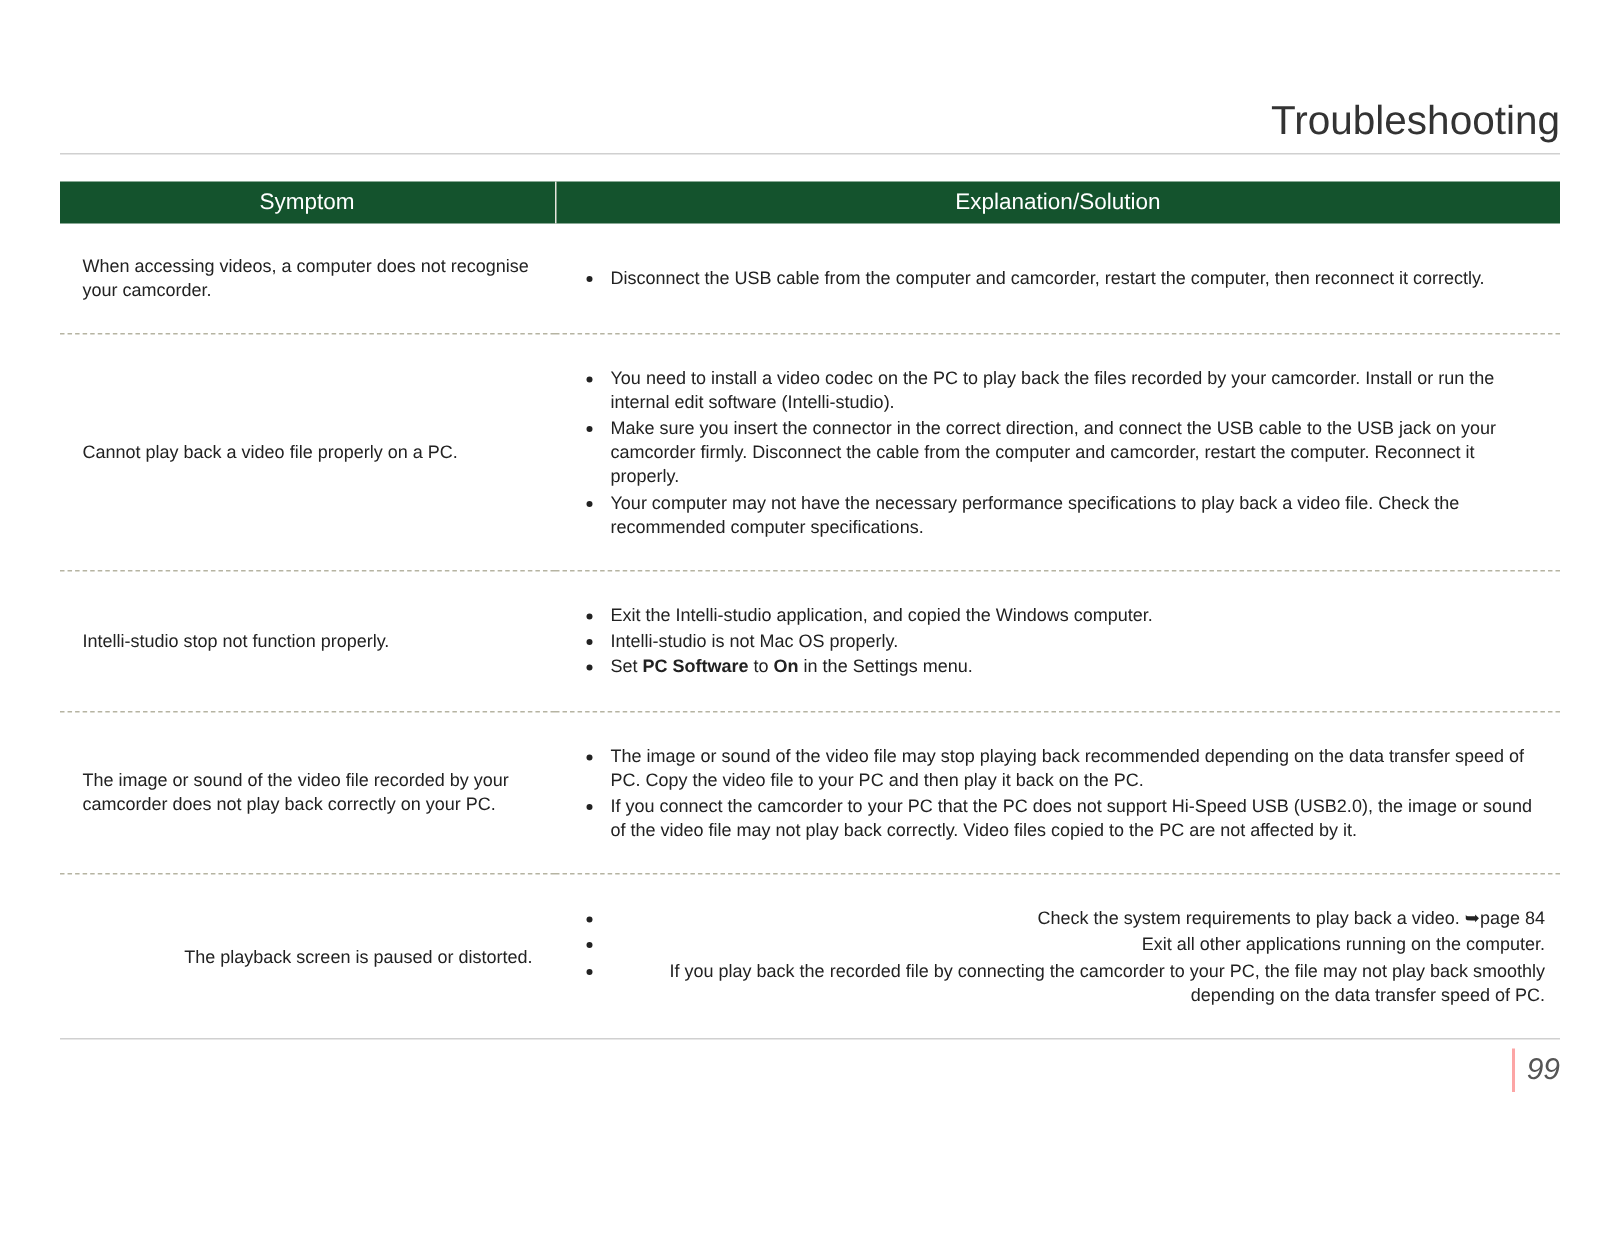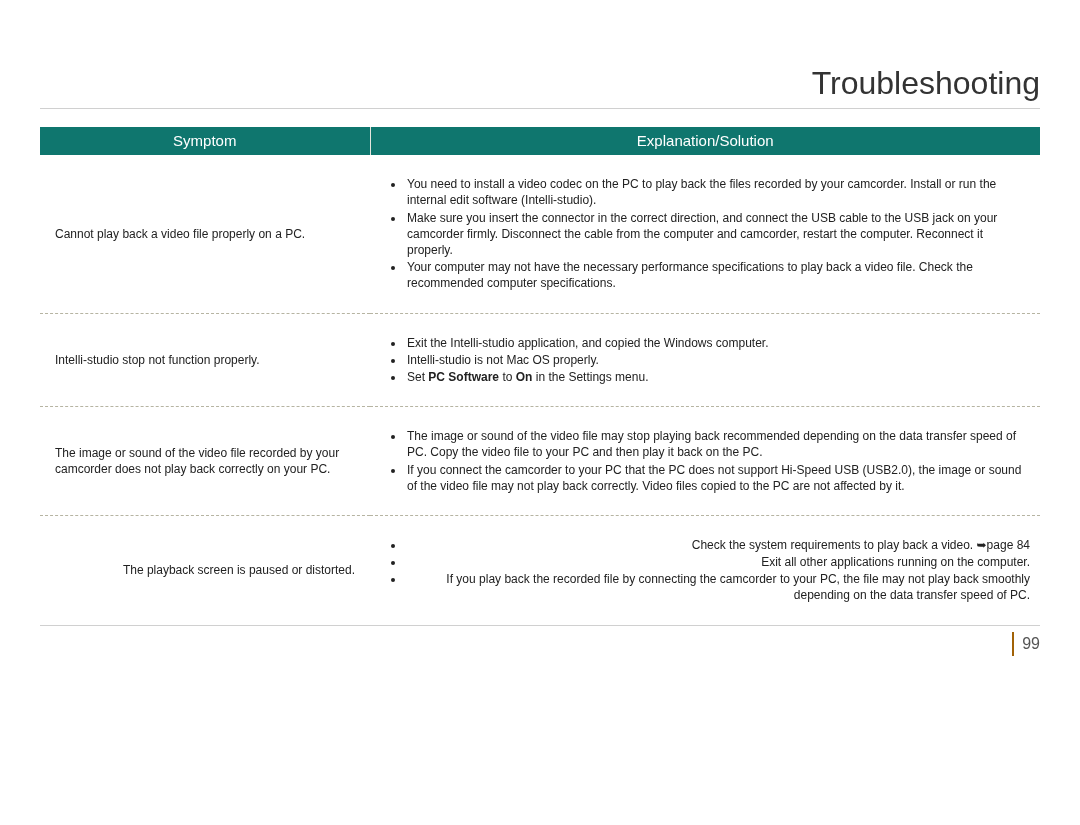--- a/index.html
+++ b/index.html
@@ -17,37 +17,37 @@
     margin: 0 auto;
     padding-top: 65px;
   }
   .page-title-wrap {
     border-bottom: 1px solid #d0d0d0;
     text-align: right;
     padding-bottom: 6px;
     margin-bottom: 18px;
   }
   .page-title {
-    font-size: 32px;
+    font-size: 27px;
     color: #333;
     font-weight: normal;
   }
   .section-heading {
     font-size: 15px;
     font-weight: bold;
     margin-bottom: 6px;
   }
   table.trouble {
     width: 100%;
     border-collapse: collapse;
     font-size: 12px;
     line-height: 1.35;
   }
   table.trouble thead th {
-    background: #0f766e;
+    background: #14532d;
     color: #fff;
     font-weight: normal;
     font-size: 15px;
     padding: 4px 8px;
     text-align: center;
   }
   table.trouble thead th:first-child {
     width: 300px;
     border-right: 1px solid #e5e5dd;
   }
@@ -77,24 +77,25 @@
   ul.bullets li {
     margin: 1px 0;
     padding-left: 2px;
   }
   .page-number-wrap {
     text-align: right;
     margin-top: 6px;
   }
   .page-number {
     display: inline-block;
-    font-size: 16px;
+    font-size: 20px;
     color: #555;
-    border-left: 2px solid #a16207;
+    border-left: 2px solid #fca5a5;
     padding: 3px 0 3px 8px;
+    font-style: italic;
   }
   .arrow-icon {
     display: inline-block;
     font-family: Arial, sans-serif;
   }
 </style>
 </head>
 <body>
 
 <div class="page">
@@ -105,20 +106,28 @@
 
 
   <table class="trouble">
     <thead>
       <tr>
         <th>Symptom</th>
         <th>Explanation/Solution</th>
       </tr>
     </thead>
     <tbody id="tbody">
+        <tr>
+          <td class="symptom">When accessing videos, a computer does not recognise your camcorder.</td>
+          <td class="explanation">
+            <ul class="bullets">
+              <li>Disconnect the USB cable from the computer and camcorder, restart the computer, then reconnect it correctly.</li>
+            </ul>
+          </td>
+        </tr>
         <tr>
           <td class="symptom">Cannot play back a video file properly on a PC.</td>
           <td class="explanation">
             <ul class="bullets">
               <li>You need to install a video codec on the PC to play back the files recorded by your camcorder. Install or run the internal edit software (Intelli-studio).</li>
               <li>Make sure you insert the connector in the correct direction, and connect the USB cable to the USB jack on your camcorder firmly. Disconnect the cable from the computer and camcorder, restart the computer. Reconnect it properly.</li>
               <li>Your computer may not have the necessary performance specifications to play back a video file. Check the recommended computer specifications.</li>
             </ul>
           </td>
         </tr>

